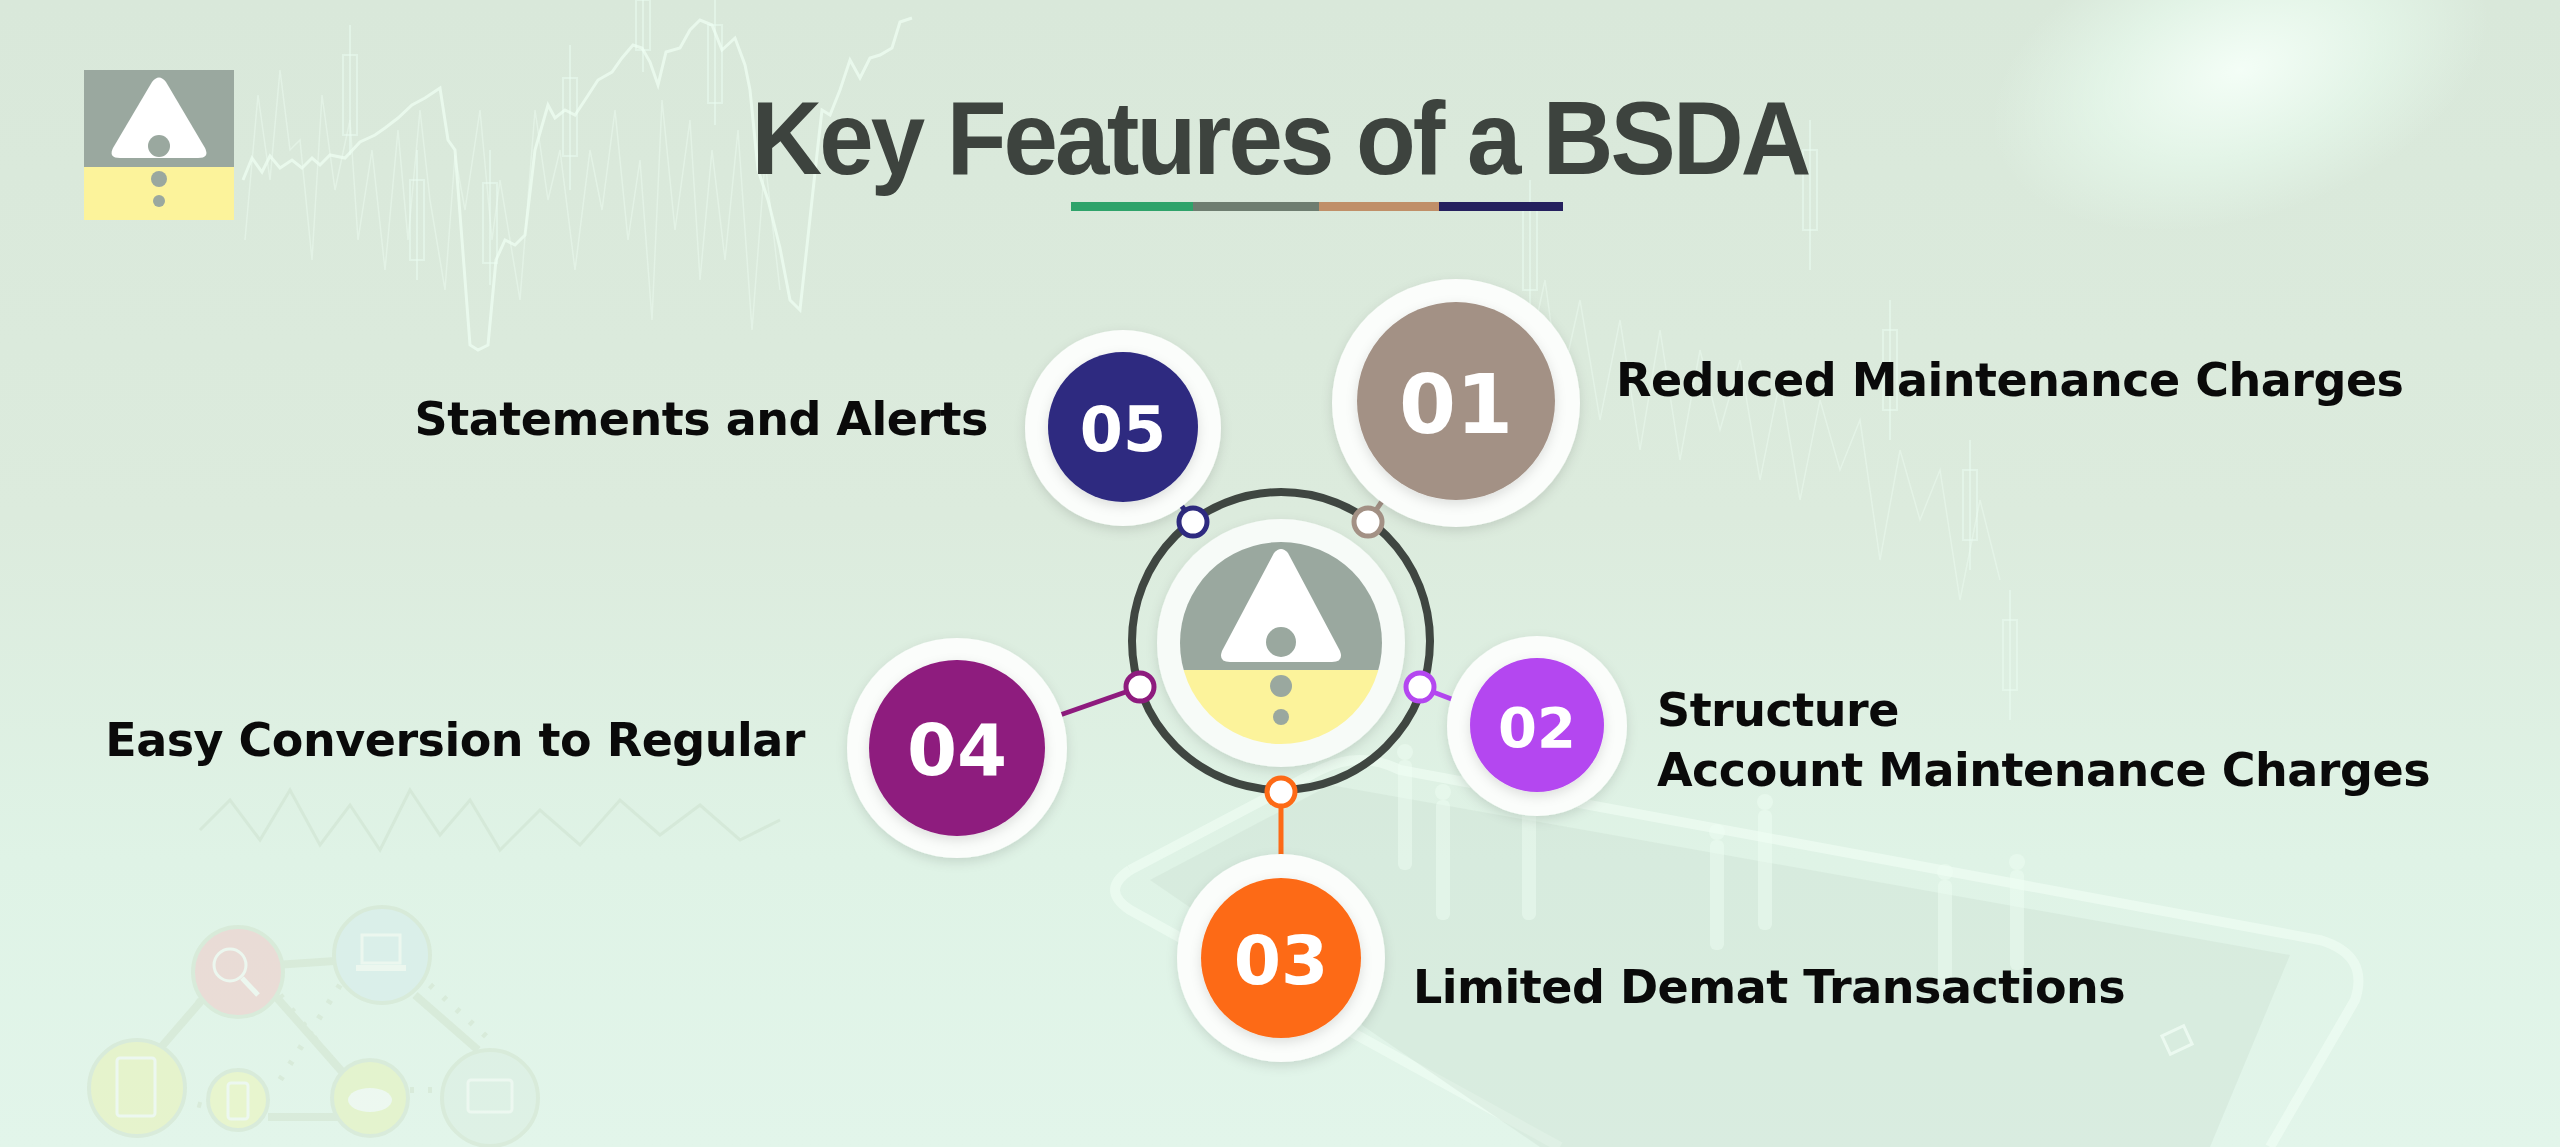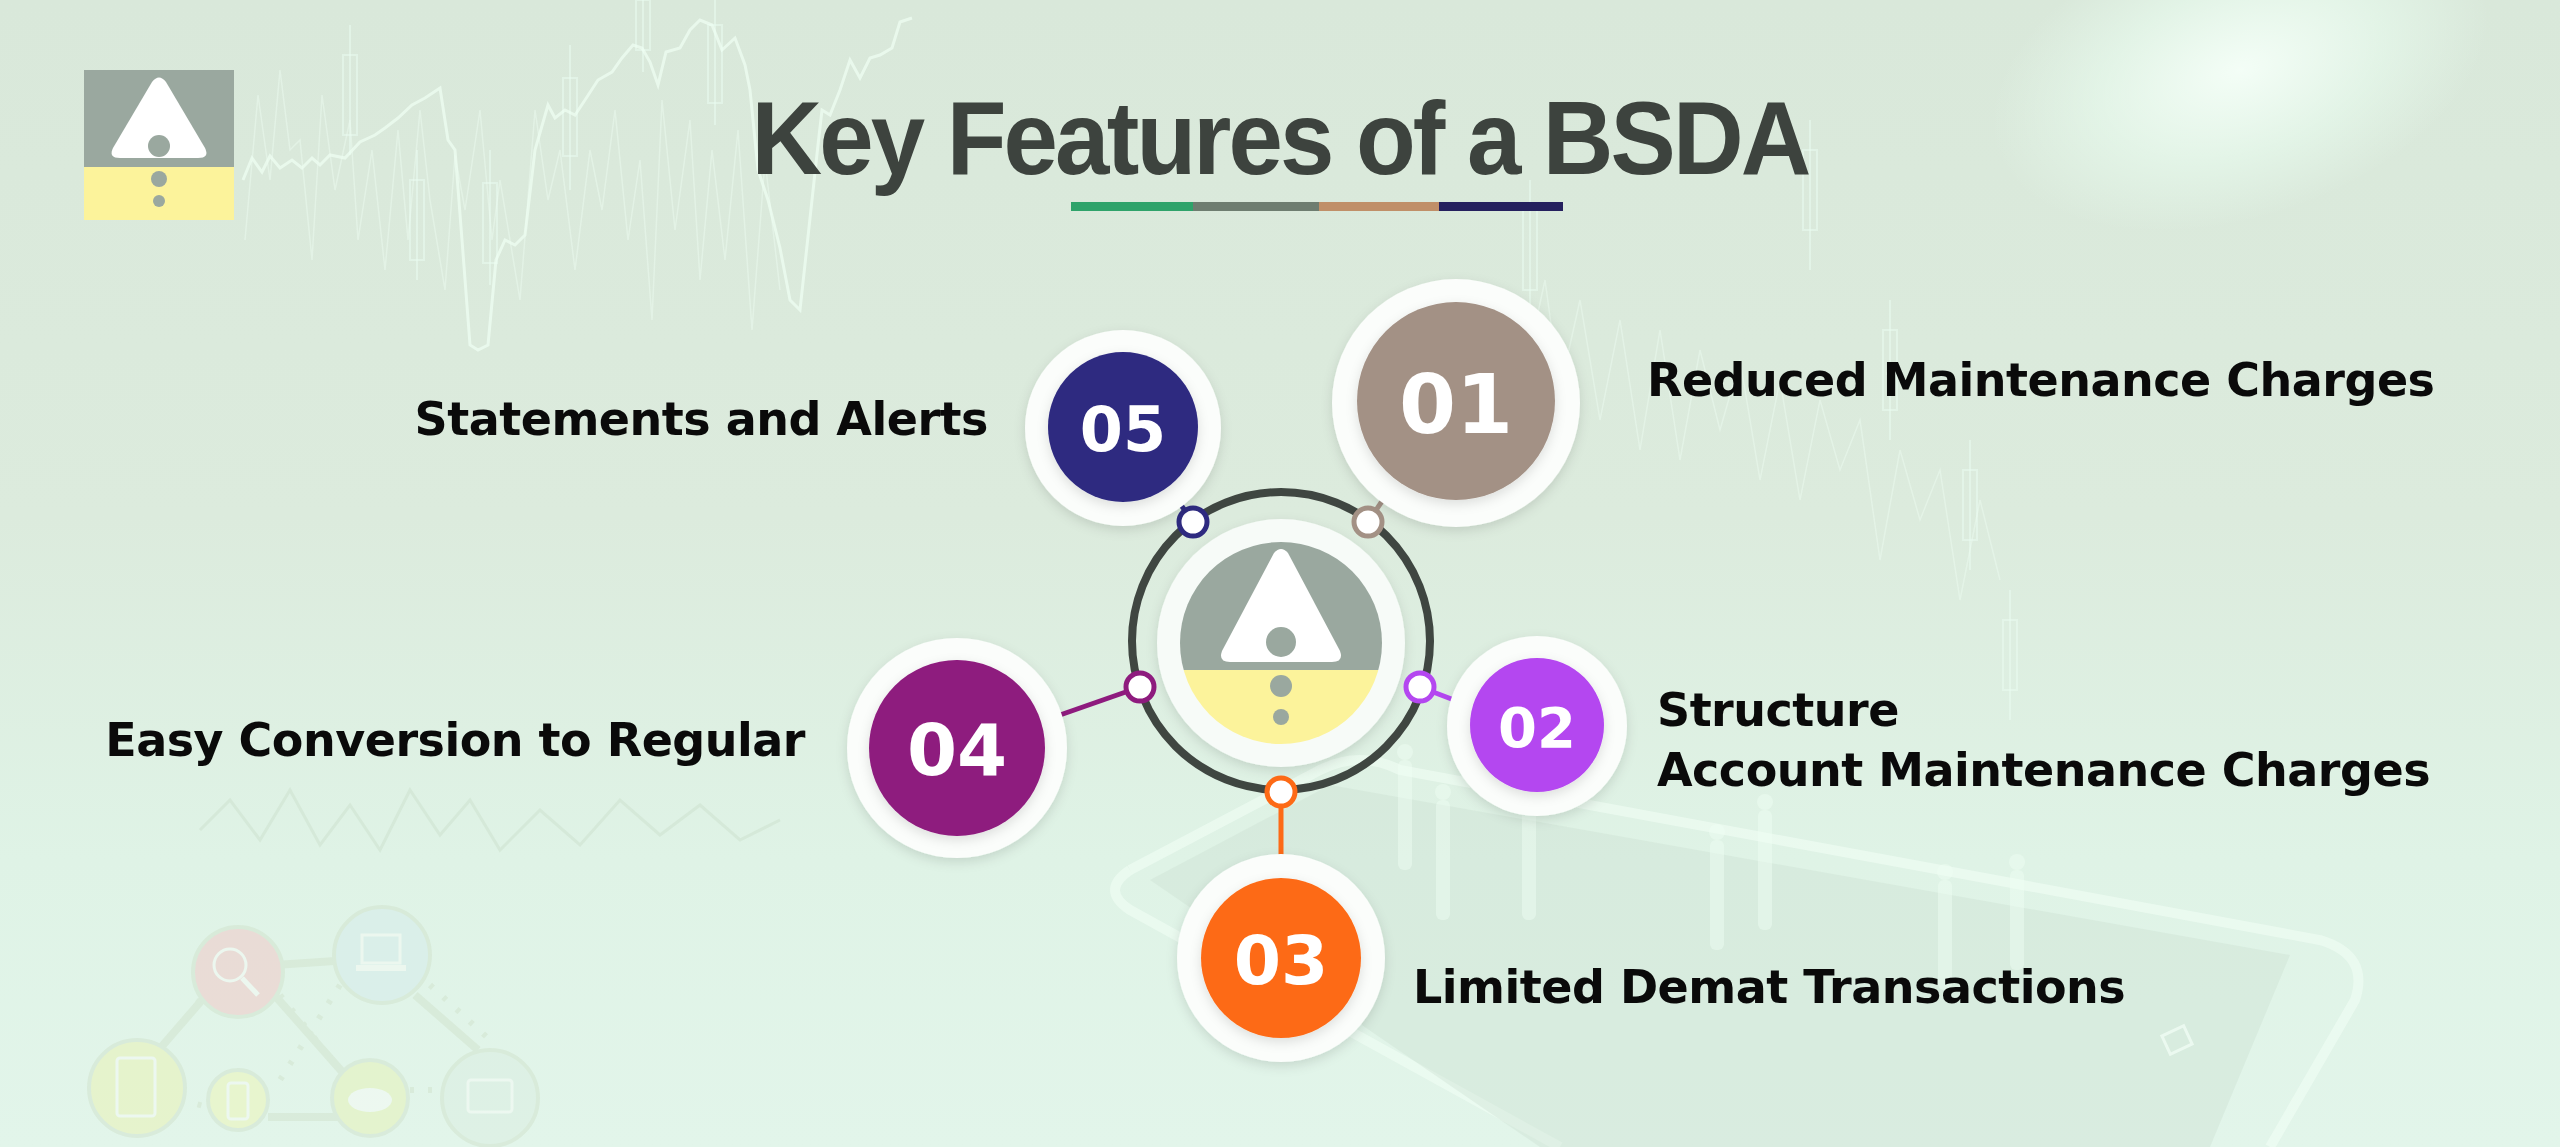--- a/index.html
+++ b/index.html
@@ -216,21 +216,21 @@
     <text class="num-text" x="1537" y="727" font-size="56">02</text>
   </g>
 
   <g>
     <circle cx="1281" cy="958" r="104" fill="#fbfdfb" filter="url(#sh)"></circle>
     <circle cx="1281" cy="958" r="80" fill="#fd6a16" filter="url(#sh)"></circle>
     <text class="num-text" x="1281" y="960" font-size="68">03</text>
   </g>
 </svg>
 
-<div class="label" style="left:1616px; top:350px;margin-left:31px;">Reduced Maintenance Charges</div>
+<div class="label" style="left:1616px; top:350px;">Reduced Maintenance Charges</div>
 <div class="label" style="left:1657px; top:680px;">
   <div>Structure</div>
   <div>Account Maintenance Charges</div>
 </div>
 <div class="label" style="left:1413px; top:957px;">Limited Demat Transactions</div>
 <div class="label right-align" style="right:1755px; top:710px;">
   <div>Easy Conversion to Regular</div>
 </div>
 <div class="label right-align" style="right:1572px; top:389px;">Statements and Alerts</div>
 

